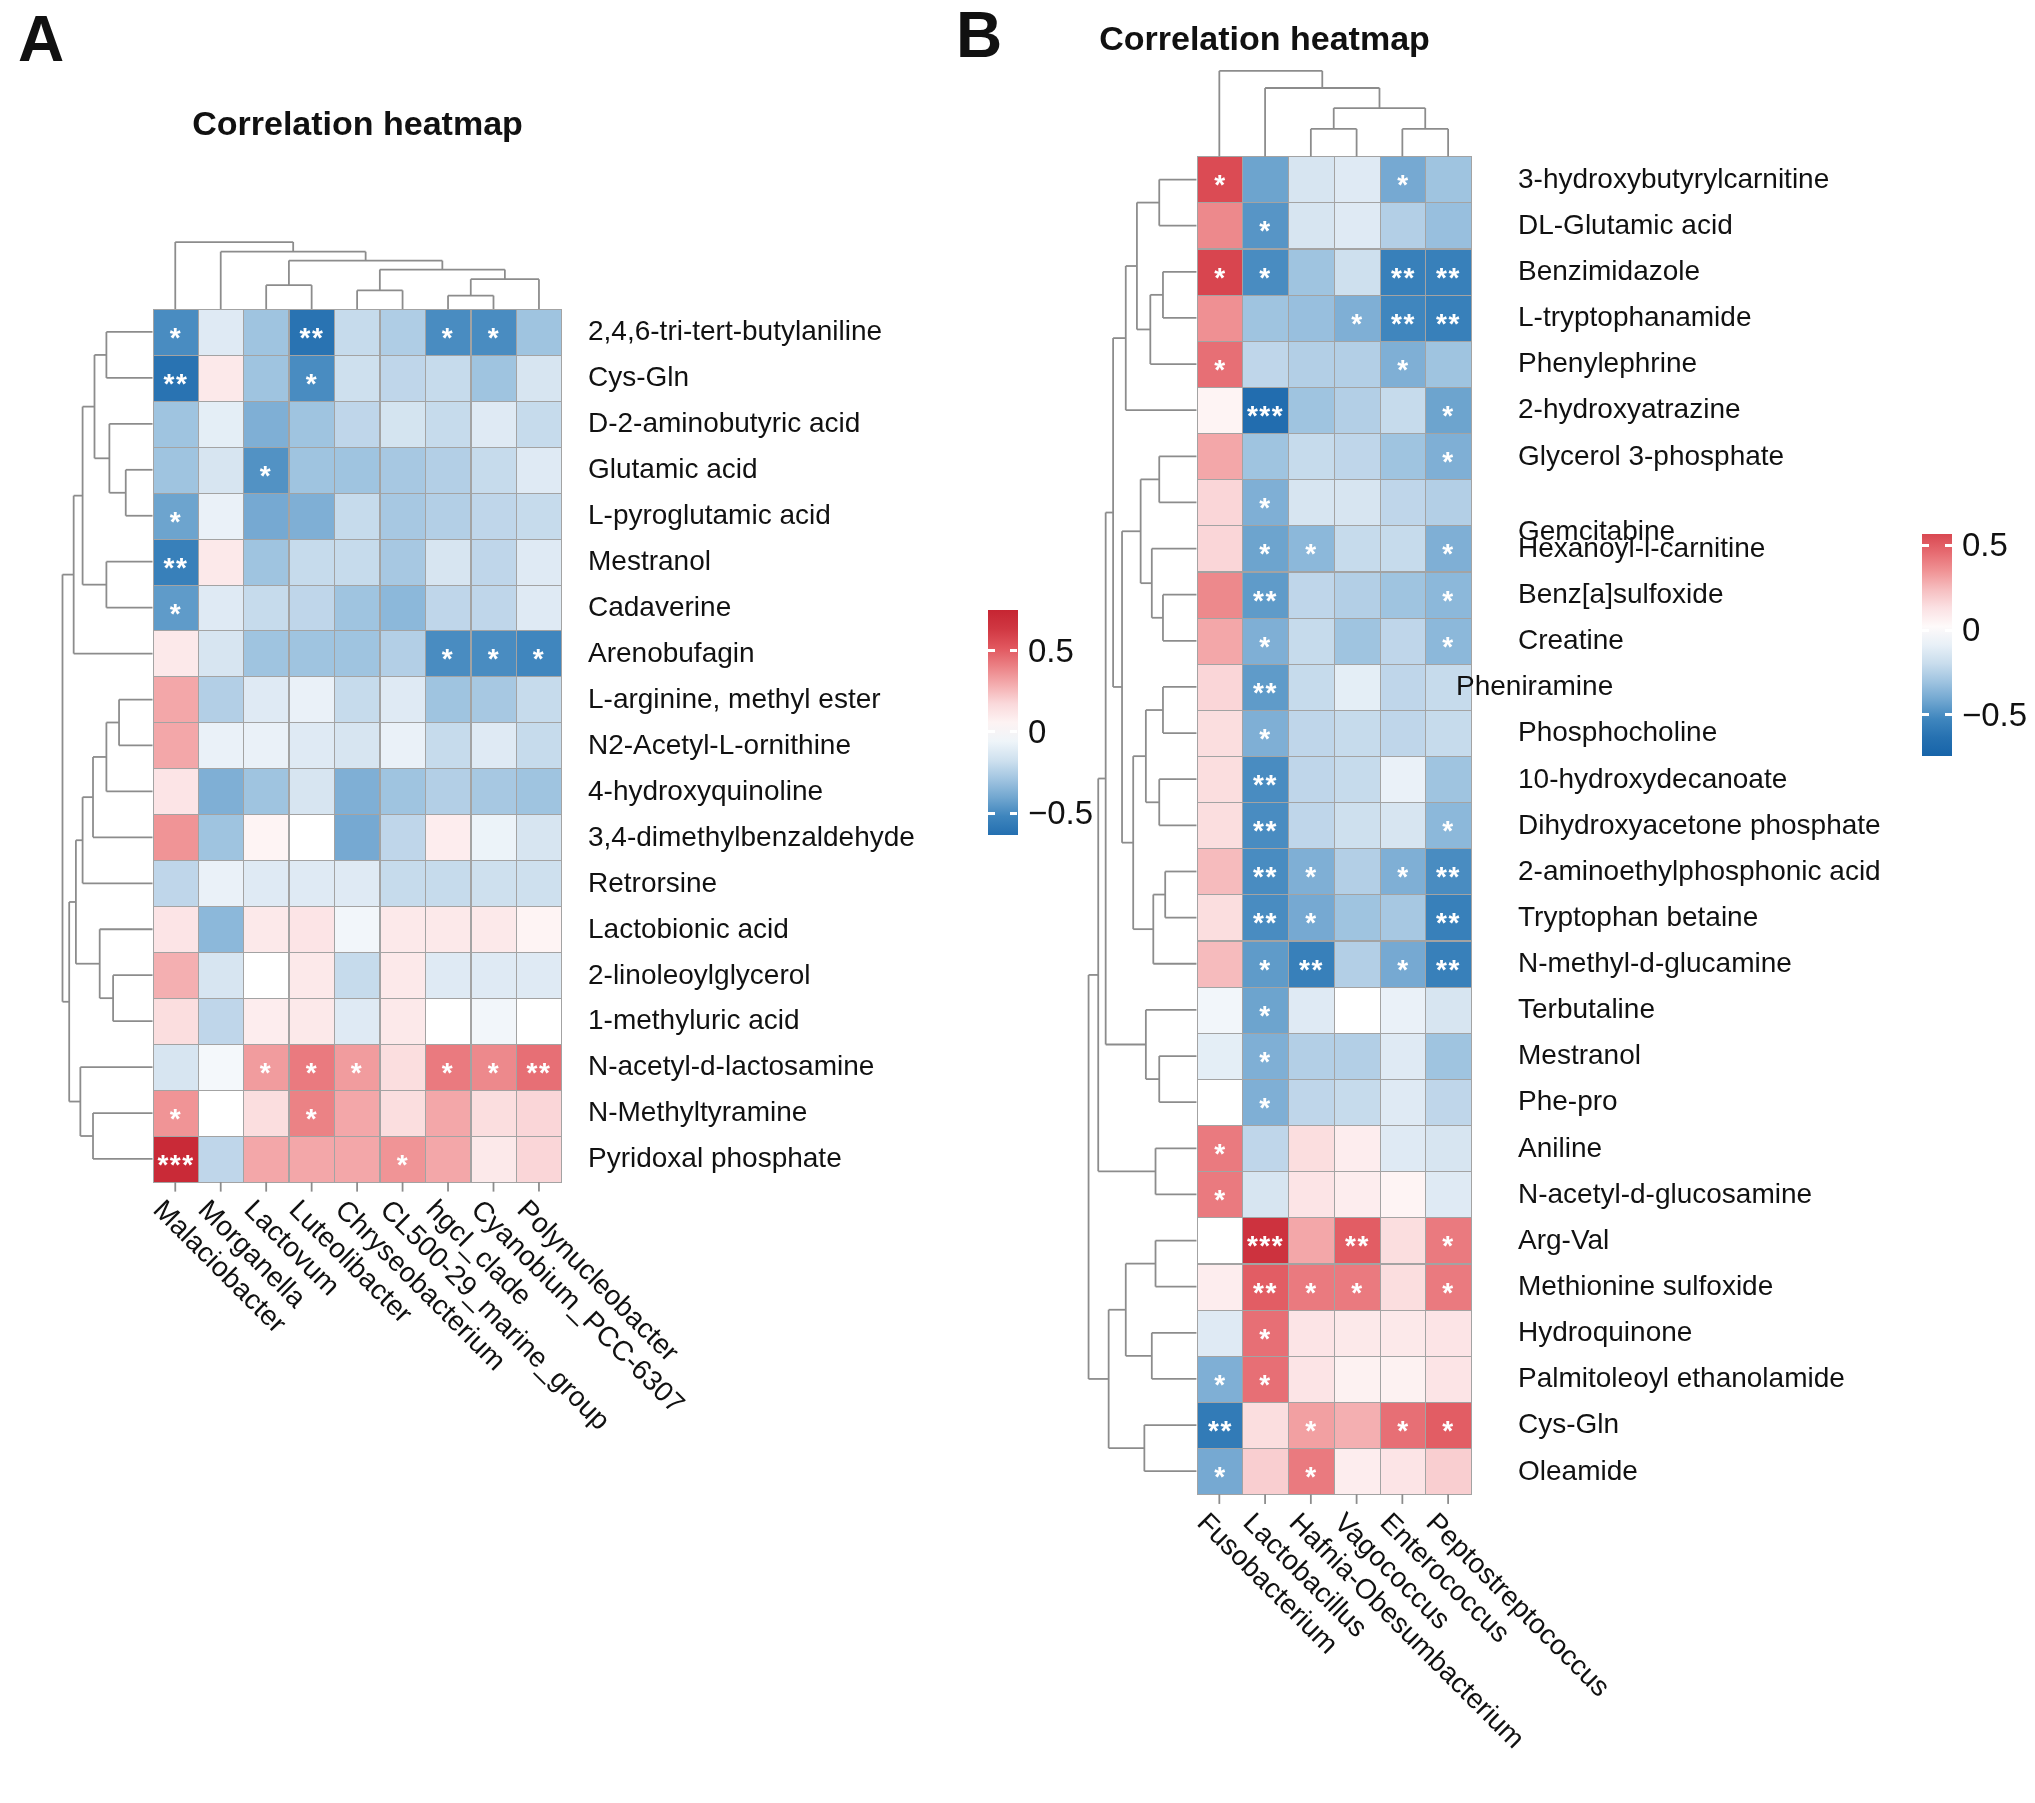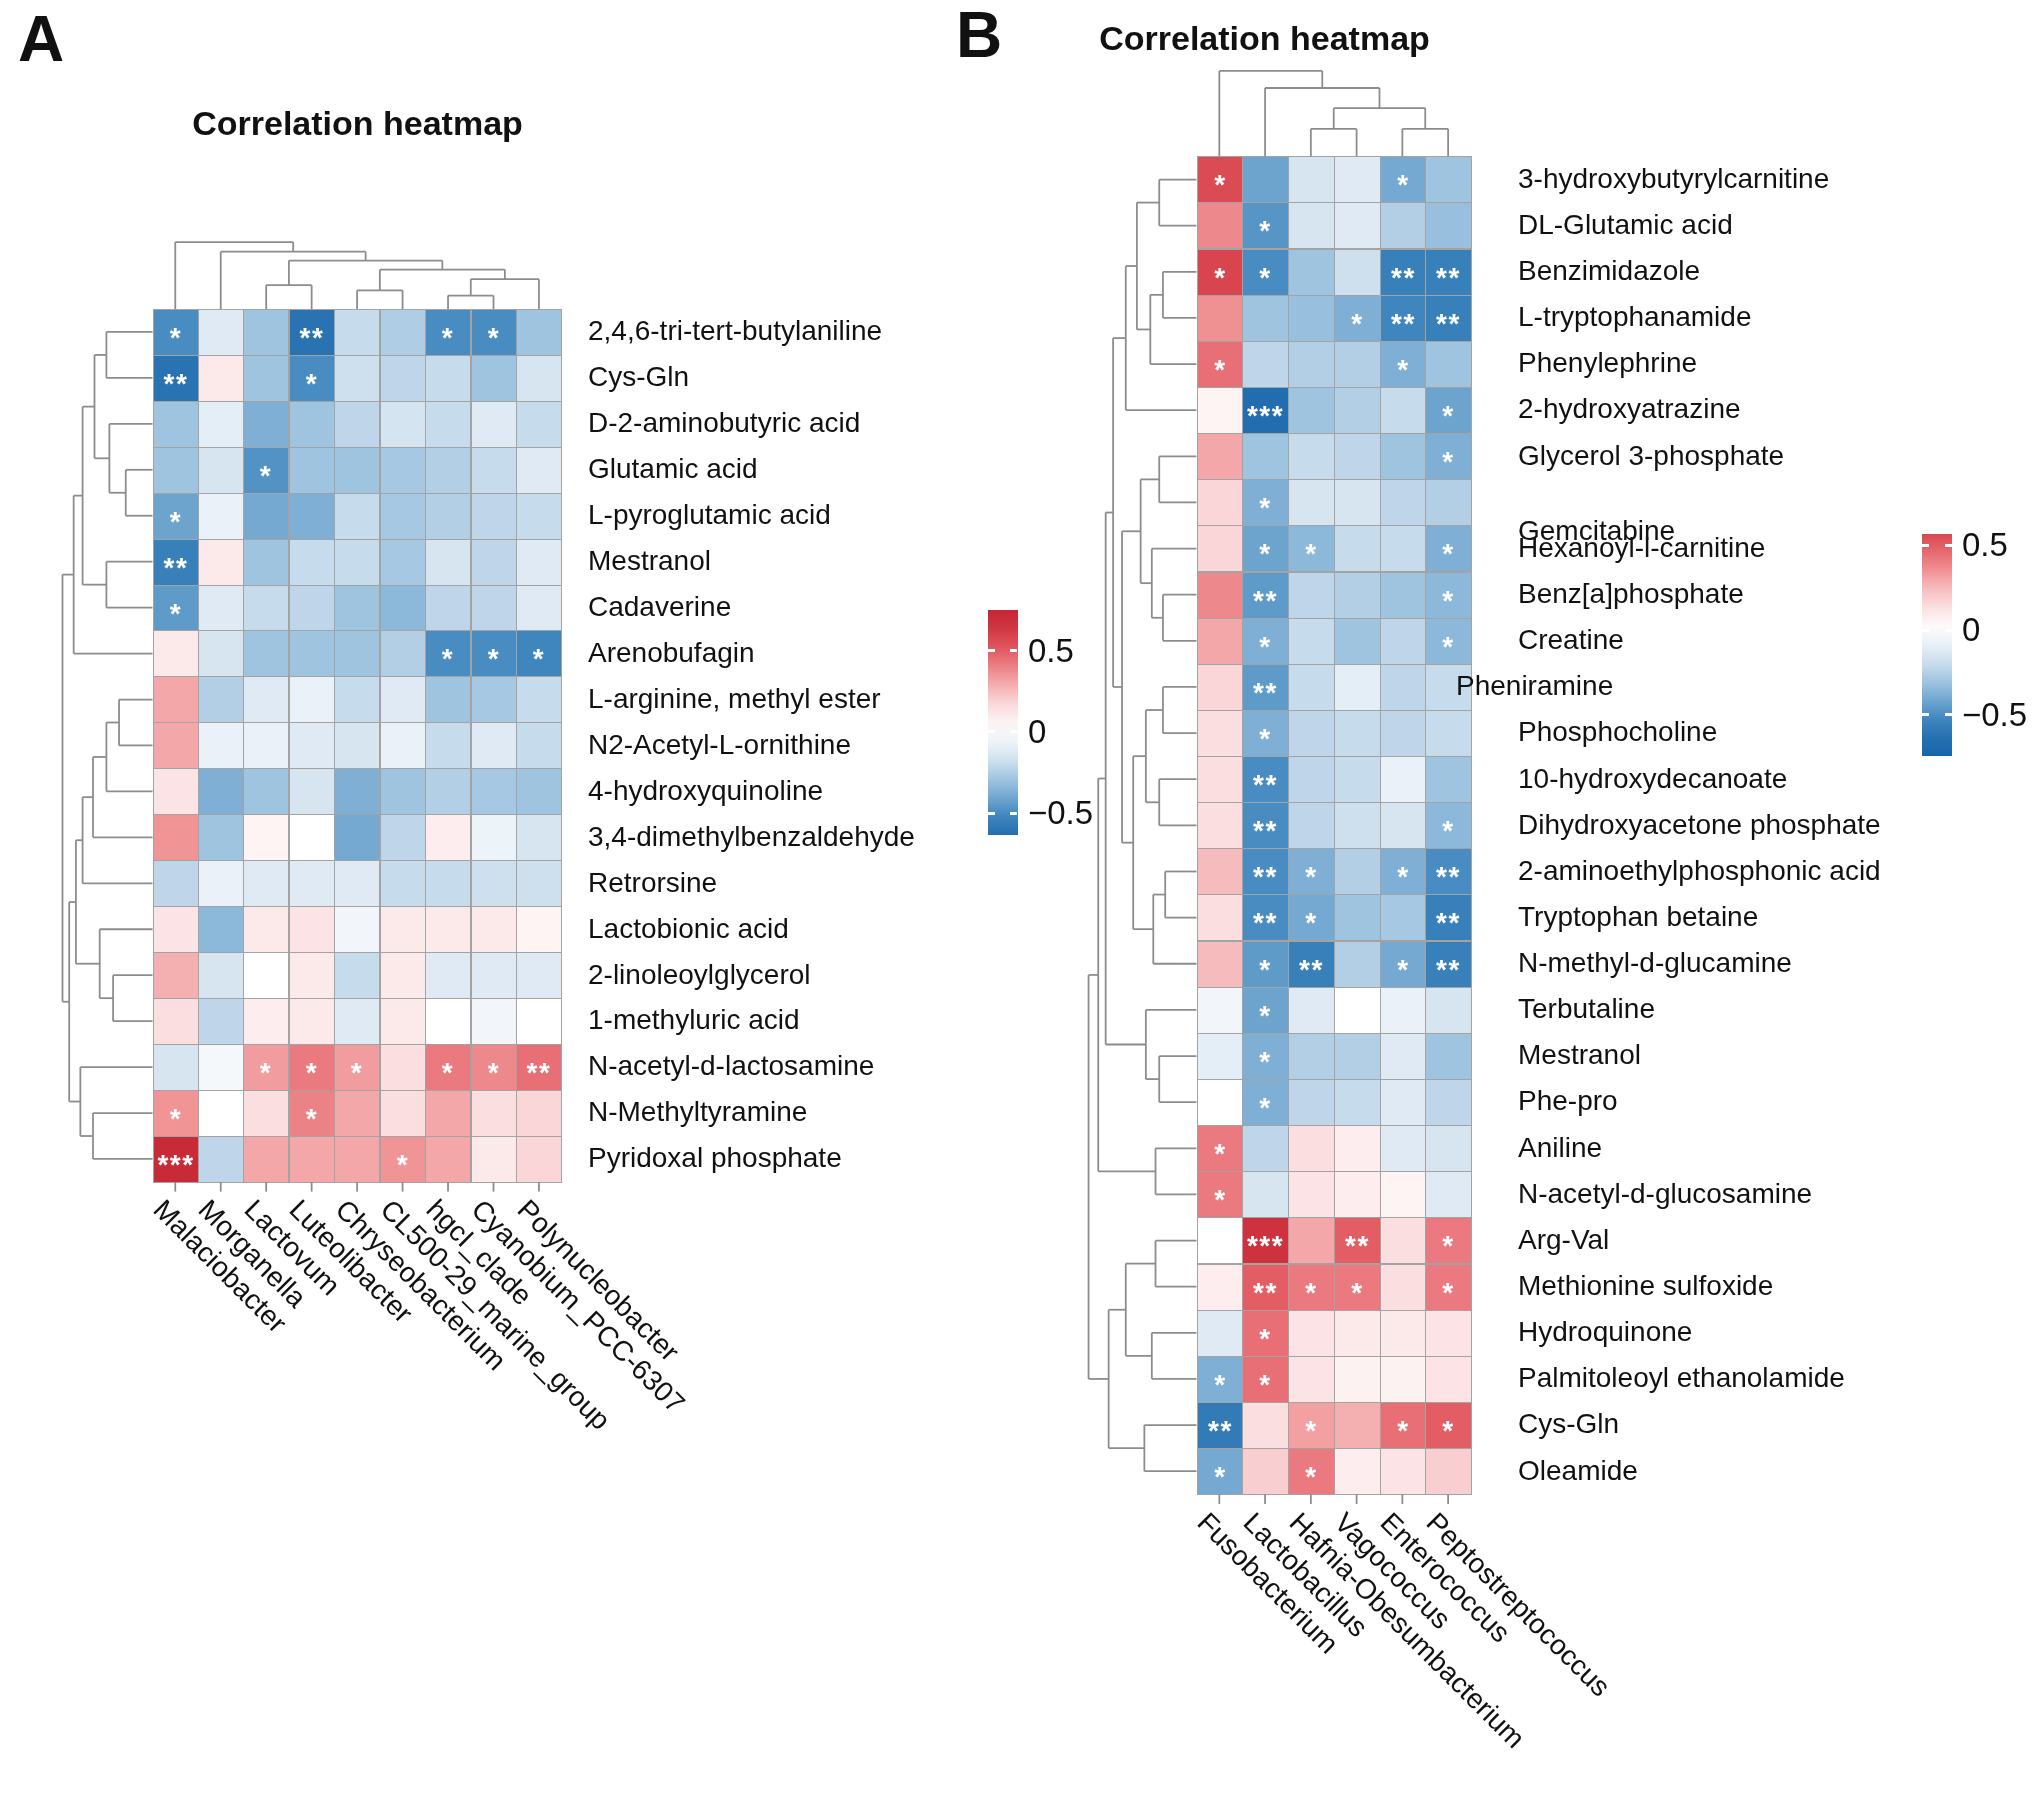--- a/index.html
+++ b/index.html
@@ -573,21 +573,21 @@
       <div class="col-label" style="left: 532px; top: 1195px;">Polynucleobacter</div>
       <div class="row-label" style="left: 1518px; top: 164px;">3-hydroxybutyrylcarnitine</div>
       <div class="row-label" style="left: 1518px; top: 210px;">DL-Glutamic acid</div>
       <div class="row-label" style="left: 1518px; top: 256px;">Benzimidazole</div>
       <div class="row-label" style="left: 1518px; top: 302px;">L-tryptophanamide</div>
       <div class="row-label" style="left: 1518px; top: 348px;">Phenylephrine</div>
       <div class="row-label" style="left: 1518px; top: 394px;">2-hydroxyatrazine</div>
       <div class="row-label" style="left: 1518px; top: 441px;">Glycerol 3-phosphate</div>
       <div class="row-label" style="left: 1518px; top: 516px;">Gemcitabine</div>
       <div class="row-label" style="left: 1518px; top: 533px;">Hexanoyl-l-carnitine</div>
-      <div class="row-label" style="left: 1518px; top: 579px;">Benz[a]phosphate</div>
+      <div class="row-label" style="left: 1518px; top: 579px;">Benz[a]sulfoxide</div>
       <div class="row-label" style="left: 1518px; top: 625px;">Creatine</div>
       <div class="row-label" style="left: 1456px; top: 671px;">Pheniramine</div>
       <div class="row-label" style="left: 1518px; top: 717px;">Phosphocholine</div>
       <div class="row-label" style="left: 1518px; top: 764px;">10-hydroxydecanoate</div>
       <div class="row-label" style="left: 1518px; top: 810px;">Dihydroxyacetone phosphate</div>
       <div class="row-label" style="left: 1518px; top: 856px;">2-aminoethylphosphonic acid</div>
       <div class="row-label" style="left: 1518px; top: 902px;">Tryptophan betaine</div>
       <div class="row-label" style="left: 1518px; top: 948px;">N-methyl-d-glucamine</div>
       <div class="row-label" style="left: 1518px; top: 994px;">Terbutaline</div>
       <div class="row-label" style="left: 1518px; top: 1040px;">Mestranol</div>

